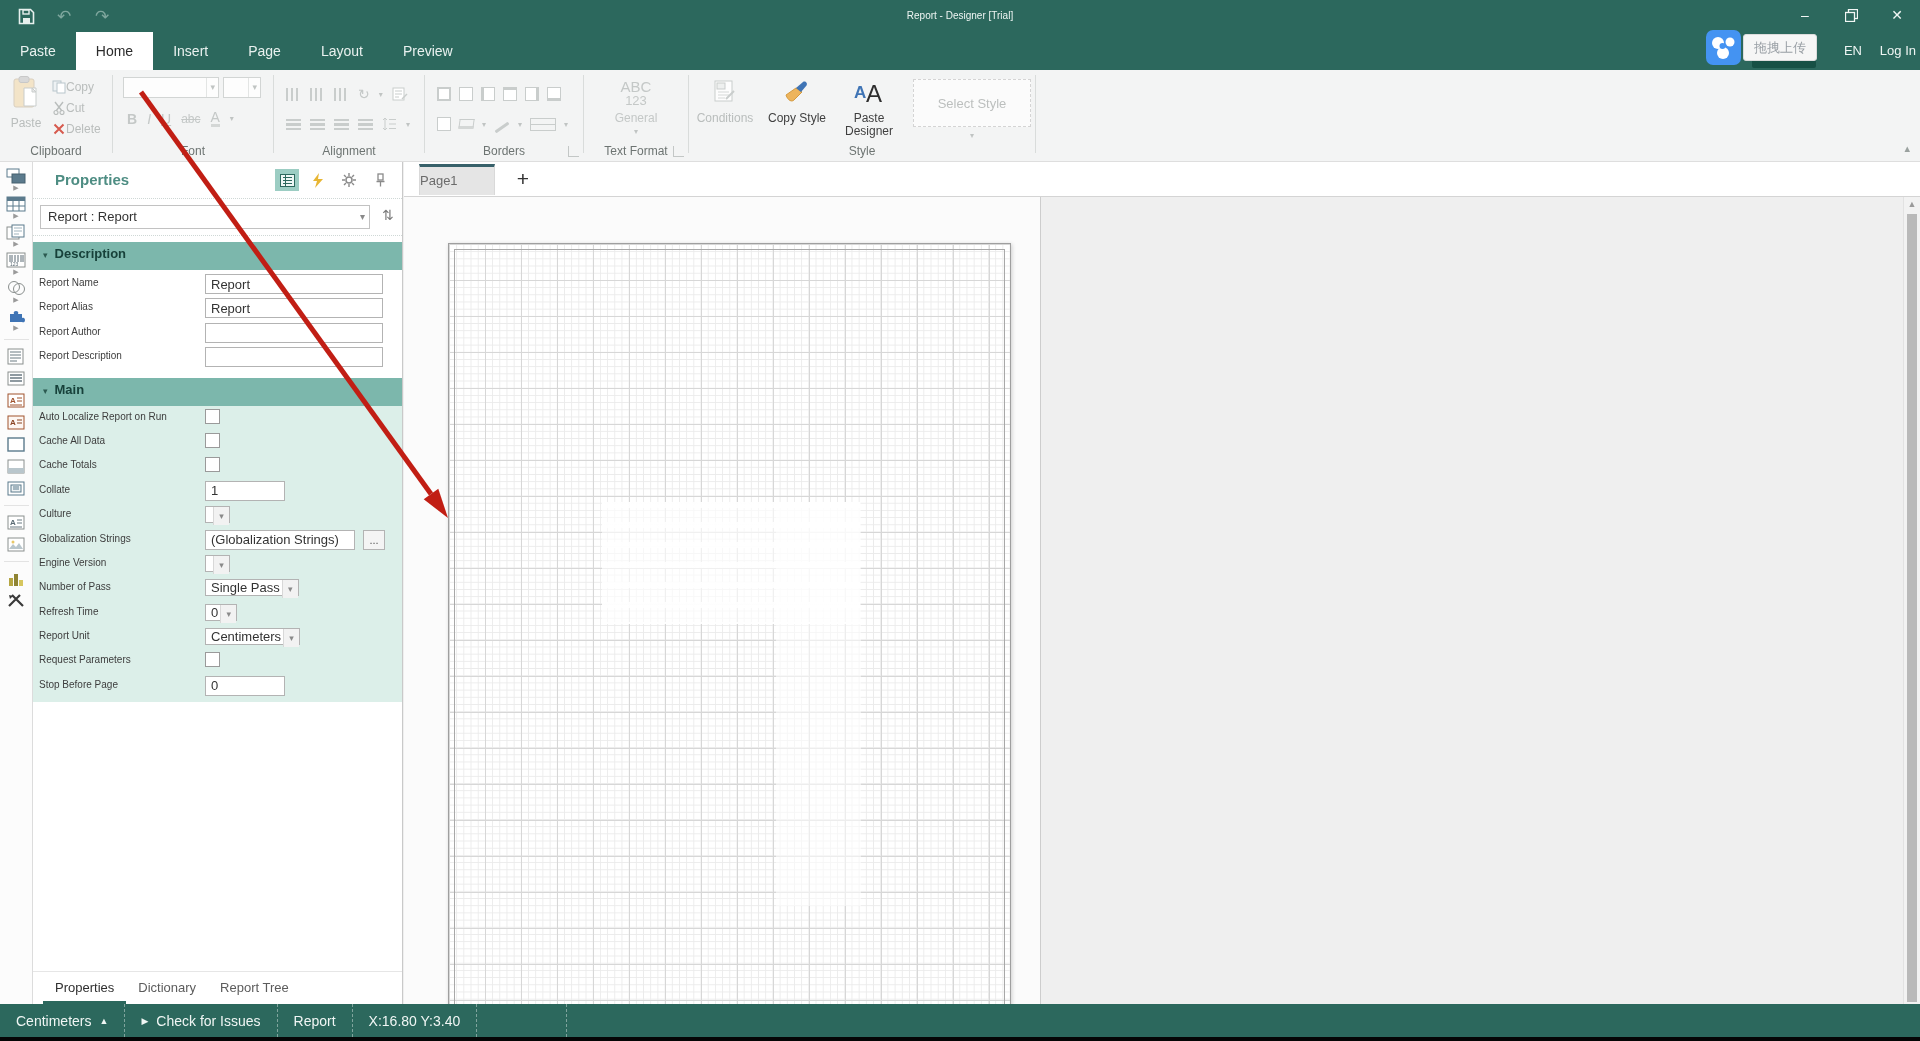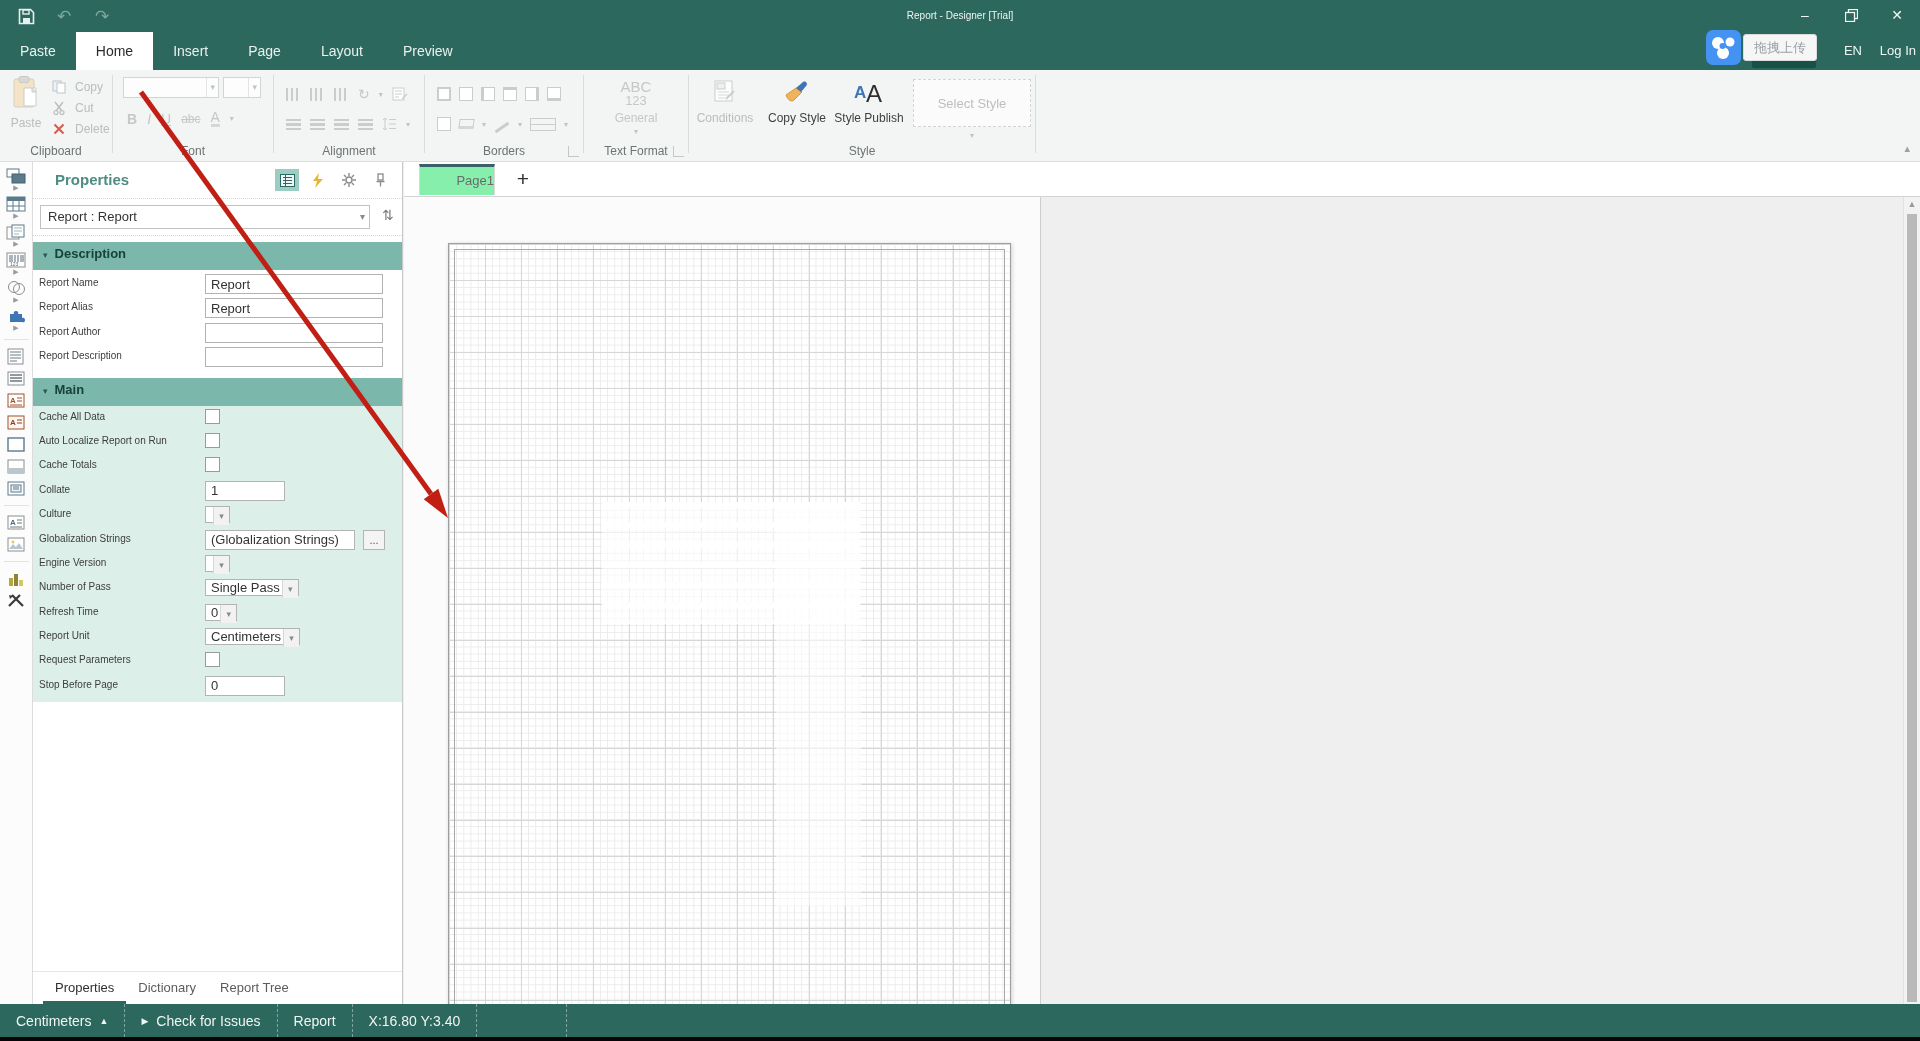--- a/index.html
+++ b/index.html
@@ -32,21 +32,21 @@
   .rgroup { position:relative; height:100%; padding-top:5px; }
   .rgroup .glabel { position:absolute; bottom:3px; left:0; right:0; text-align:center; font-size:12px; color:#6d7472; }
   .rsep { width:1px; height:78px; margin-top:5px; background:#d9dcdb; }
   .dis { color:#b9bdbc; }
   .icdis { color:#c4c8c7; }
 
   .g-clip { width:112px; }
   .paste { position:absolute; left:6px; top:6px; width:40px; height:62px; text-align:center; }
   .paste .lbl { font-size:12px; color:#b9bdbc; margin-top:2px; }
   .clip-list { position:absolute; left:52px; top:6px; }
-  .clip-item { display:flex; align-items:center; gap:9px; height:21px; font-size:12px; color:#b9bdbc; }
+  .clip-item { display:flex; align-items:center; gap:0; height:21px; font-size:12px; color:#b9bdbc; }
 
   .g-font { width:160px; }
   .font-row1 { display:flex; gap:4px; padding:2px 8px 0 10px; }
   .fsel { height:21px; border:1px solid #d2d5d4; background:#fdfdfd; display:flex; align-items:center; justify-content:flex-end; }
   .fsel .dd { color:#c0c4c3; font-size:9px; padding:0 3px; border-left:1px solid #e3e5e4; line-height:19px; }
   .font-row2 { display:flex; align-items:center; gap:10px; padding:12px 0 0 14px; font-size:14px; }
   .font-row2 .b { font-weight:bold; } .font-row2 .i { font-style:italic; } .font-row2 .u { text-decoration:underline; }
   .font-row2 .s { font-size:12px; text-decoration:line-through; }
   .fa { border-bottom:3px solid #d4d7d6; line-height:14px; }
   .minidd { font-size:8px; color:#c0c4c3; }
@@ -115,21 +115,21 @@
   .main-rows { background:#dcefe9; padding-bottom:4px; }
   .desc-rows { padding-top:2px; }
 
   .p-tabs { position:absolute; left:0; right:0; bottom:0; height:33px; background:#fff; border-top:1px solid #e6e6e6; display:flex; padding-left:10px; }
   .p-tab { padding:0 12px; line-height:31px; font-size:13px; color:#5c5c5c; }
   .p-tab.active { color:#2f2f2f; border-bottom:3px solid #2c685d; }
 
   
   .canvas-col { position:absolute; left:404px; top:162px; right:0; bottom:37px; background:#fff; }
   .tabstrip { position:relative; height:34px; background:#fff; }
-  .page-tab { position:absolute; left:15px; top:2px; width:76px; height:31px; background:#86efac; border:1px solid #d9d9d9; border-top:3px solid #38616a; border-bottom:none; text-align:right; font-size:13px; color:#6b6b6b; line-height:27px; }
+  .page-tab { position:absolute; left:15px; top:2px; width:76px; height:31px; background:#e5e5e5; border:1px solid #d9d9d9; border-top:3px solid #38616a; border-bottom:none; text-align:left; font-size:13px; color:#6b6b6b; line-height:27px; }
   .add-tab { position:absolute; left:106px; top:4px; width:26px; height:26px; font-size:21px; color:#333; text-align:center; line-height:26px; }
   .canvas { position:absolute; left:0; right:0; top:34px; bottom:0; background:#efefef; border-top:1px solid #d4d4d4; overflow:hidden; }
   .page-wrap { position:absolute; left:0; top:0; bottom:0; width:637px; background:#fbfbfb; border-right:1px solid #cdcdcd; overflow:hidden; }
   .page { position:absolute; left:44px; top:46px; width:563px; height:1100px; background-color:#ffffff;
       background-image:
         linear-gradient(#d7d7d7 1px, transparent 1px),
         linear-gradient(90deg,#d7d7d7 1px, transparent 1px),
         linear-gradient(#ebebeb 1px, transparent 1px),
         linear-gradient(90deg,#ebebeb 1px, transparent 1px);
       background-size:36px 36px,36px 36px,7.2px 7.2px,7.2px 7.2px;
@@ -346,21 +346,21 @@
           <path d="M4 16l10-7 6 4-8 8c-2 2-6 1-8-5z" fill="#edb45c" stroke="#d49a3f"></path>
           <path d="M14 9l7-6c2-1.5 5 1 3.5 3.5L19 13z" fill="#3f74b5"></path>
         </svg>
       <div class="lbl" style="color:#3f3f3f;">Copy Style</div>
     </div>
     <div class="style-item">
       <svg width="34" height="26" viewBox="0 0 34 26">
           <text x="2" y="19" font-family="Liberation Sans,sans-serif" font-size="17" font-weight="bold" fill="#3f74b5">A</text>
           <text x="14" y="23" font-family="Liberation Sans,sans-serif" font-size="24" fill="#2f2f2f">A</text>
         </svg>
-      <div class="lbl" style="color:#3f3f3f;">Style Publish</div>
+      <div class="lbl" style="color:#3f3f3f;">Paste Designer</div>
     </div>
     <div class="sel-style">
       <div class="sel-box">Select Style</div>
       <span class="minidd">▾</span>
     </div>
     <div class="glabel">Style</div>
   </div>
 
   <div class="rsep"></div>
   <div class="ribbon-collapse">▴</div>
@@ -539,25 +539,25 @@
     </div>
     <div class="prow">
       <span class="plabel">Report Description</span>
       <span class="pctl"><input class="pinput" value="" style=""></span>
     </div>
   </div>
 
   <div class="sect-head"><span class="tri">▾</span><span>Main</span></div>
   <div class="main-rows">
     <div class="prow">
+      <span class="plabel">Auto Localize Report on Run</span>
+      <span class="pctl"><span class="pcheck"></span></span>
+    </div>
+    <div class="prow">
       <span class="plabel">Cache All Data</span>
-      <span class="pctl"><span class="pcheck"></span></span>
-    </div>
-    <div class="prow">
-      <span class="plabel">Auto Localize Report on Run</span>
       <span class="pctl"><span class="pcheck"></span></span>
     </div>
     <div class="prow">
       <span class="plabel">Cache Totals</span>
       <span class="pctl"><span class="pcheck"></span></span>
     </div>
     <div class="prow">
       <span class="plabel">Collate</span>
       <span class="pctl"><input class="pinput short" value="1" style=""></span>
     </div>

